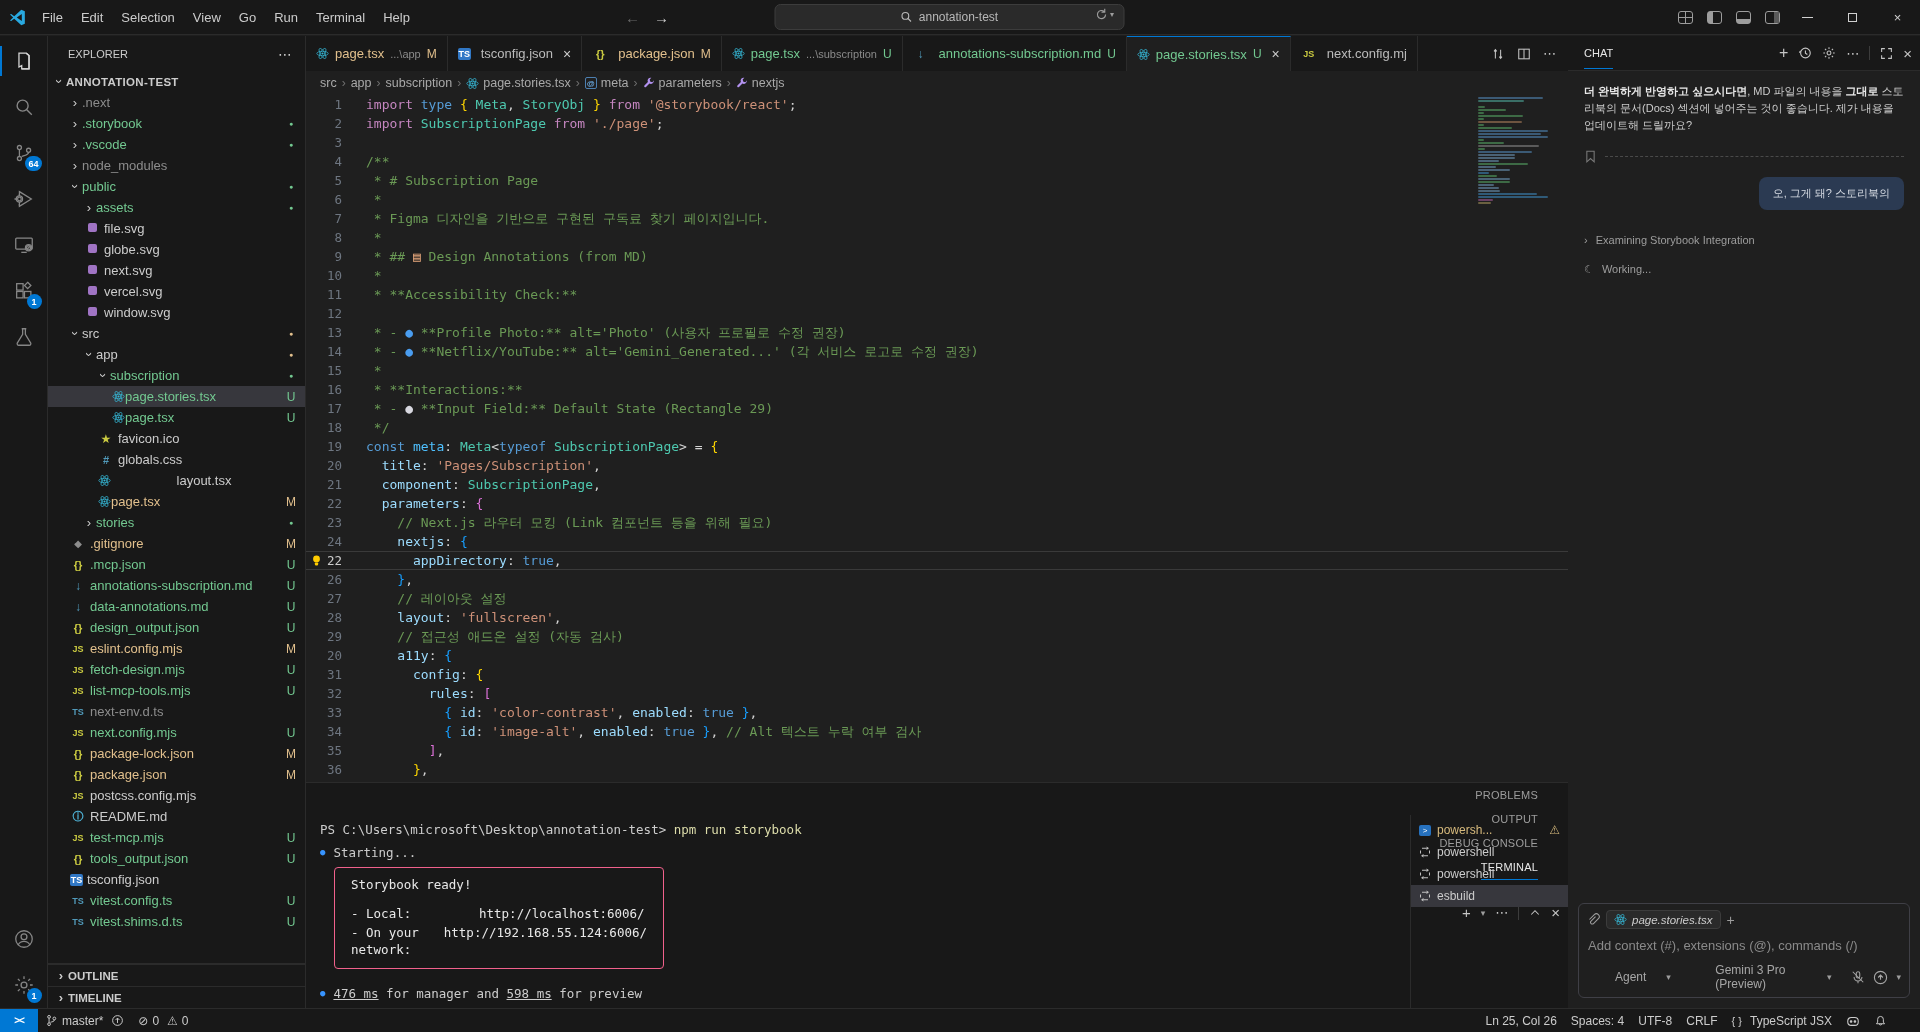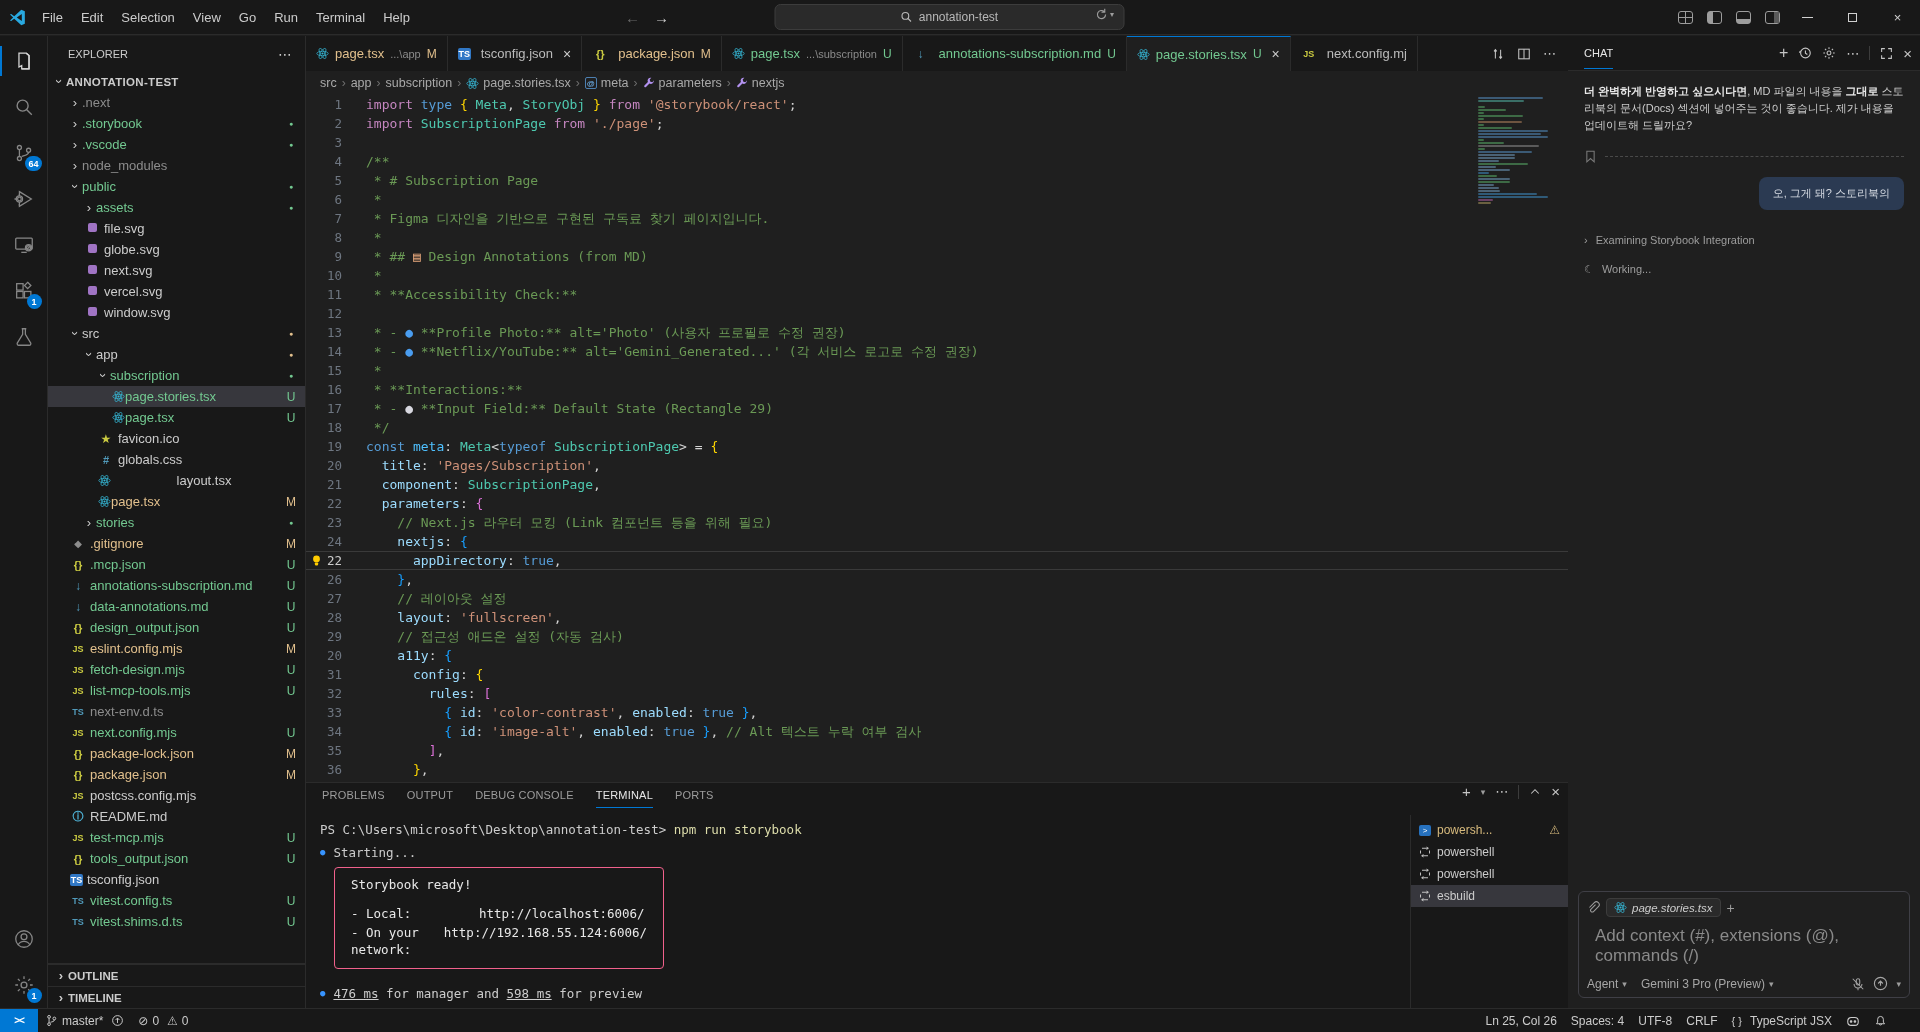--- a/index.html
+++ b/index.html
@@ -73,21 +73,21 @@
   .cl.active{box-shadow:inset 0 1px 0 #3a3a3a, inset 0 -1px 0 #3a3a3a;}
   .cl.active .gn{color:#cccccc;}
   .bulb{position:absolute;left:4px;top:3px;}
   .c-k1{color:#C586C0}.c-k2{color:#569CD6}.c-ty{color:#4EC9B0}.c-st{color:#CE9178}.c-cm{color:#6A9955}
   .c-pr{color:#9CDCFE}.c-vb{color:#4FC1FF}.c-pu{color:#D4D4D4}.c-b1{color:#FFD700}.c-b2{color:#DA70D6}.c-b3{color:#179FFF}
   .c-dotb{color:#4a9df0}.c-dotw{color:#d8d8e0}.c-doc{color:#e8a87c}
   .minimap{position:absolute;top:2px;right:16px;width:74px;}
   .minimap div{height:2px;margin-bottom:1px;border-radius:1px;}
   
   .panel{height:226px;border-top:1px solid #2b2b2b;background:#181818;display:flex;flex-direction:column;}
-  .panel-head{height:32px;display:flex;align-items:flex-start;padding:0 8px 0 16px;}
+  .panel-head{height:32px;display:flex;align-items:flex-end;padding:0 8px 0 16px;flex-direction:column;}
   .ptab{font-size:11px;color:#9d9d9d;margin-right:22px;padding:6px 0;letter-spacing:.2px;}
   .ptab.active{color:#e7e7e7;border-bottom:1px solid #0078d4;}
   .panel-actions{margin-left:auto;display:flex;align-items:center;gap:10px;color:#c5c5c5;font-size:13px;}
   .panel-body{flex:1;display:flex;min-height:0;}
   .term{flex:1;font-family:"DejaVu Sans Mono",monospace;font-size:12.5px;padding:6px 0 0 14px;color:#cccccc;line-height:17px;}
   .tprompt .cmd1{color:#DCDCAA;}
   .trow2{display:flex;gap:8px;margin-top:6px;}
   .bullet{color:#3794ff;font-size:9px;line-height:17px;}
   .sbbox{border:1px solid #F1618C;border-radius:4px;margin:6px 0 0 14px;padding:8px 16px 10px;width:330px;color:#e8e8e8;}
   .sbbox .r{display:flex;margin-top:2px;}
@@ -110,22 +110,22 @@
   .chat-body b{color:#e8e8e8;}
   .chat-sep{display:flex;align-items:center;gap:8px;margin-top:16px;color:#7a7a7a;}
   .dashes{flex:1;border-top:1px dashed #4a4a4a;}
   .bubble{background:#2b3a52;border-radius:8px;padding:8px 14px;color:#d6dbe3;max-width:85%;margin:14px 0 0 auto;width:fit-content;}
   .toolrow{margin-top:22px;color:#9d9d9d;display:flex;gap:8px;align-items:center;}
   .workrow{margin-top:12px;color:#9d9d9d;display:flex;gap:8px;align-items:center;}
   .chatinput{position:absolute;left:10px;right:10px;bottom:10px;border:1px solid #3f3f46;border-radius:6px;background:#1f1f1f;padding:6px 8px;}
   .chiprow{display:flex;align-items:center;gap:6px;}
   .chip{display:flex;align-items:center;gap:5px;background:#2a2a2a;border:1px solid #3c3c3c;border-radius:4px;padding:2px 7px;font-size:11.5px;font-style:italic;color:#cccccc;}
   .plus{color:#9d9d9d;font-size:14px;}
-  .chat-ph{color:#8a8a8a;font-size:17px;margin:9px 8px 10px;}
-  .ctrlrow{display:flex;align-items:center;gap:4px;color:#a6a6a6;font-size:12px;}
+  .chat-ph{color:#8a8a8a;font-size:13px;margin:9px 1px 10px;}
+  .ctrlrow{display:flex;align-items:center;gap:20px;color:#a6a6a6;font-size:12px;margin-left:28px;}
   .caret{font-size:9px;color:#9d9d9d;}
   .ctrl-right{margin-left:auto;display:flex;align-items:center;gap:8px;}
   
   .statusbar{position:absolute;bottom:0;left:0;right:0;height:24px;background:#181818;border-top:1px solid #2b2b2b;display:flex;align-items:center;font-size:12px;color:#cccccc;}
   .remote{width:38px;height:100%;background:#0078d4;color:#fff;display:flex;align-items:center;justify-content:center;font-weight:bold;font-size:10px;letter-spacing:-1px;}
   .sitem{display:flex;align-items:center;gap:4px;padding:0 7px;height:100%;}
   .st-right{margin-left:auto;display:flex;align-items:center;height:100%;padding-right:26px;}
   .ic{display:inline-flex;}
 </style>
 </head>

